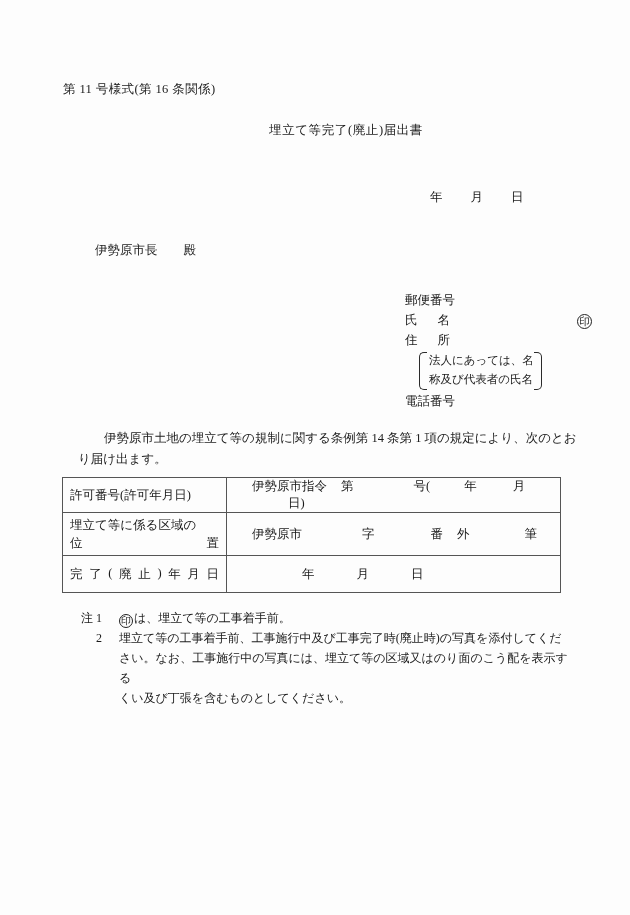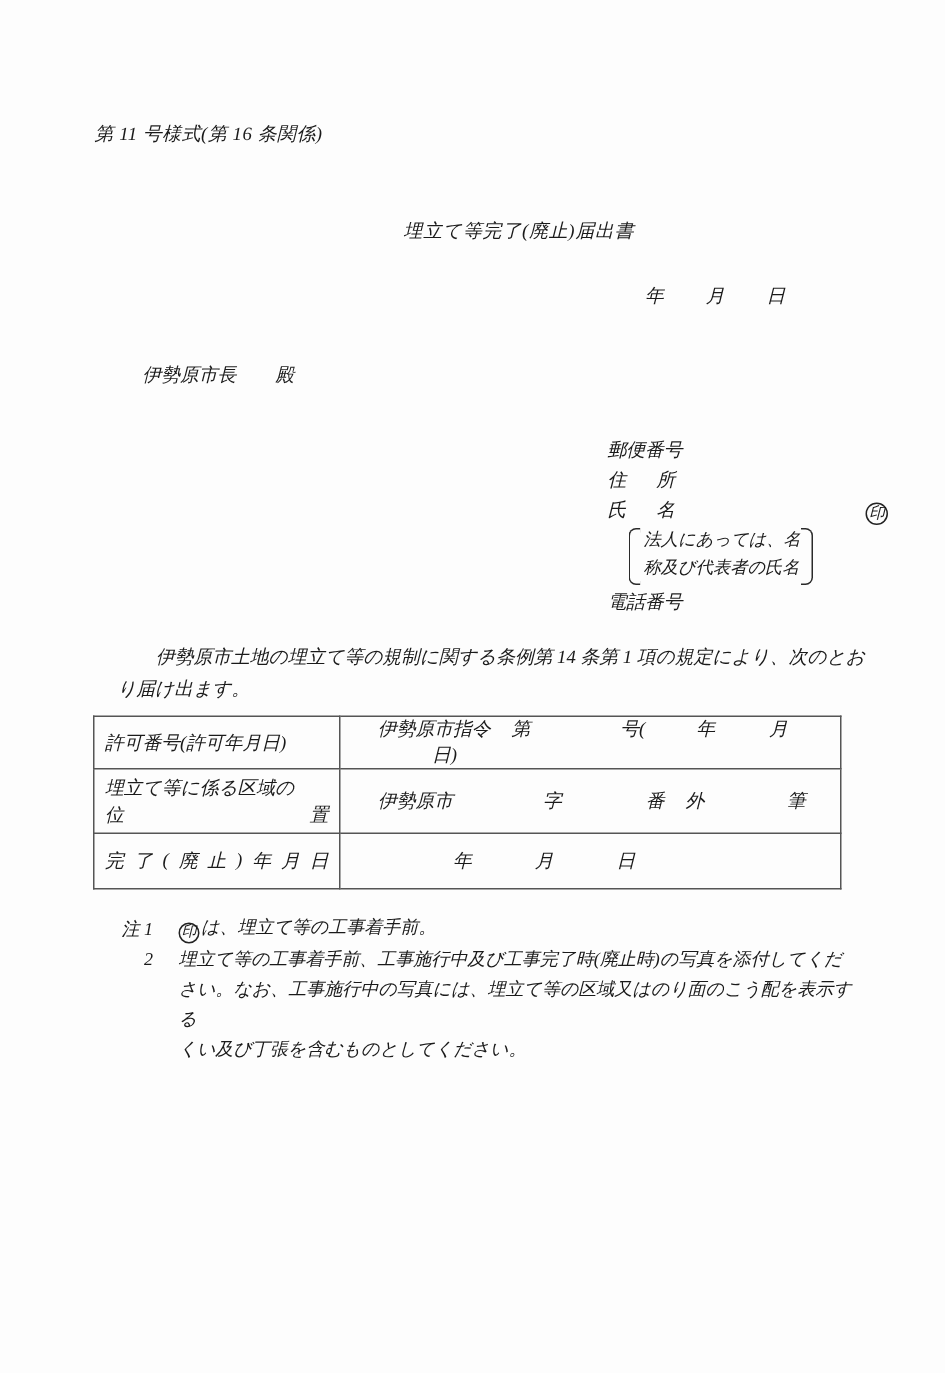--- a/index.html
+++ b/index.html
@@ -12,35 +12,35 @@
     color: #1a1a1a;
   }
   #page {
     position: relative;
     width: 630px;
     height: 915px;
     background: #fdfdfd;
     overflow: hidden;
   }
 
-  .abs { position: absolute; font-style: italic; }
+  .abs { position: absolute; }
 
   
   .form-no {
     left: 63px;
     top: 81px;
     font-size: 12.5px;
     letter-spacing: 0.4px;
     white-space: nowrap;
   }
 
   
   .doc-title {
     left: 0;
-    top: 146px;
+    top: 122px;
     width: 630px;
     text-align: center;
     font-size: 12.5px;
     letter-spacing: 0.6px;
   }
   .doc-title-inner { padding-left: 62px; }
 
   
   .date-line {
     left: 430px;
@@ -227,26 +227,26 @@
     <span>伊勢原市長</span><span class="sp"></span><span>殿</span>
   </div>
 
   <div class="abs applicant">
 
     <div class="app-row">
       <span>郵便番号</span>
     </div>
 
     <div class="app-row">
-      <span class="lbl2"><span>住</span><span class="gap"></span><span>所</span></span>
-    </div>
-
-    <div class="app-row">
       <span class="lbl2"><span>氏</span><span class="gap"></span><span>名</span></span>
       <span class="seal"><span class="seal-glyph">印</span></span>
+    </div>
+
+    <div class="app-row">
+      <span class="lbl2"><span>住</span><span class="gap"></span><span>所</span></span>
     </div>
 
     <div class="brace-note">
       <span class="txtwrap">
         <span class="brace-l"></span>
         <span class="bn-line">法人にあっては、名</span>
         <span class="bn-line">称及び代表者の氏名</span>
         <span class="brace-r"></span>
       </span>
     </div>

